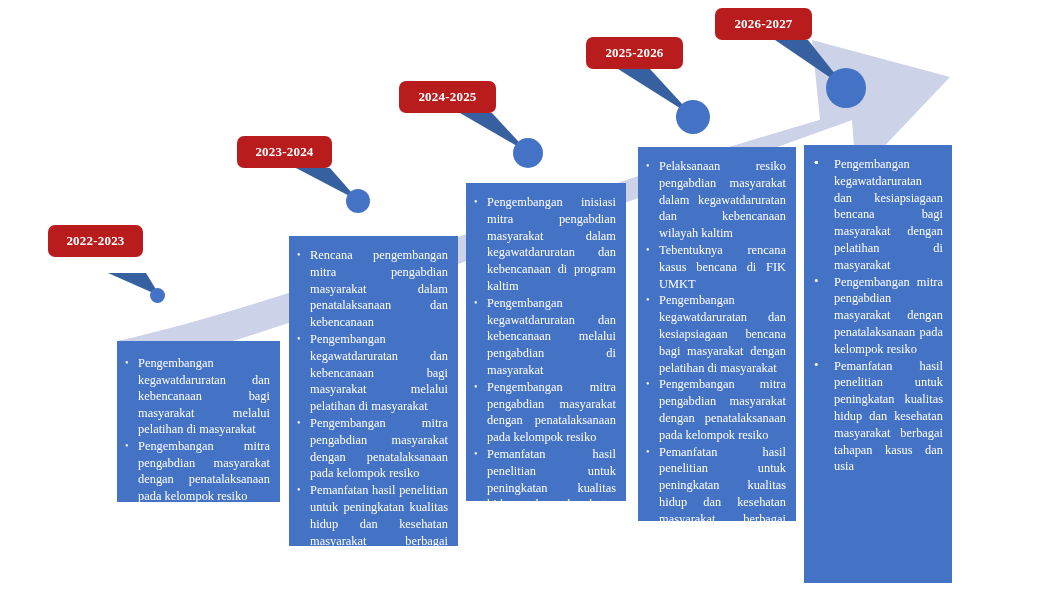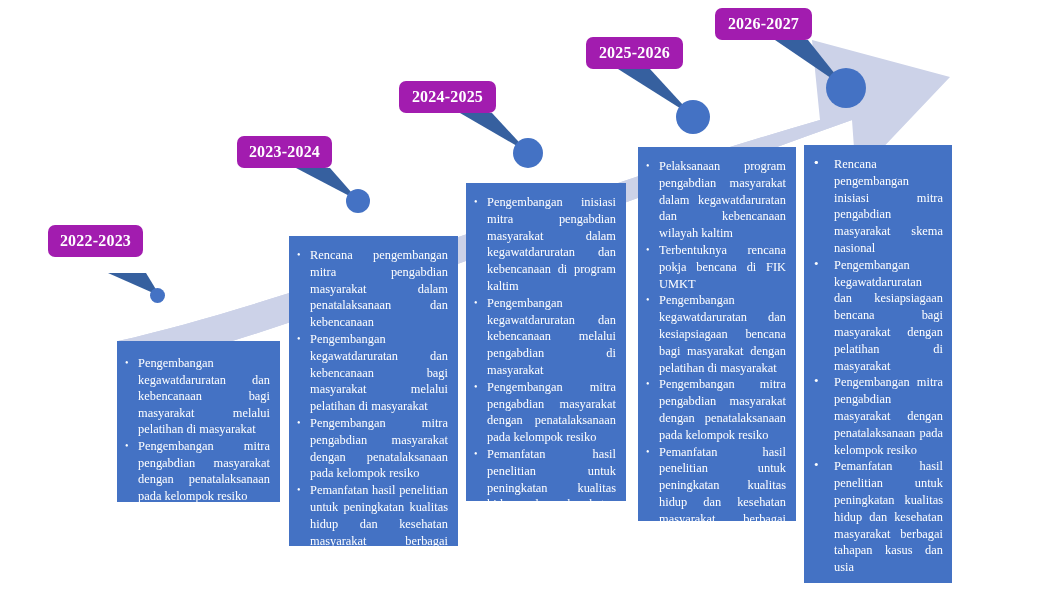--- a/index.html
+++ b/index.html
@@ -11,26 +11,26 @@
     position:relative;
   }
   #roadmap{
     position:absolute;left:0;top:0;width:1043px;height:605px;
   }
   .arrow-layer{position:absolute;left:0;top:0;width:1043px;height:605px;}
 
   
   .bubble{
     position:absolute;
-    background:#a21caf;
+    background:#b91c1c;
     border-radius:7px;
     color:#ffffff;
     font-family:"Liberation Serif", serif;
     font-weight:bold;
-    font-size:16px;
+    font-size:13px;
     letter-spacing:.2px;
     display:flex;align-items:center;justify-content:center;
     box-shadow:0 0 0 0 rgba(0,0,0,0);
     z-index:6;
     text-align:right;
   }
   .bubble-label{white-space:nowrap;}
 
   
   .dot{
@@ -203,25 +203,25 @@
         <span class="bullet">•</span>
         <span class="txt">Pemanfatan hasil penelitian untuk peningkatan kualitas hidup dan kesehatan masyarakat berbagai tahapan kasus dan usia</span>
       </li>
     </ul>
   </div>
 
   <div class="box" id="box-2025">
     <ul>
       <li>
         <span class="bullet">•</span>
-        <span class="txt">Pelaksanaan program pengabdian masyarakat dalam kegawatdaruratan dan kebencanaan wilayah kaltim</span>
-      </li>
-      <li>
-        <span class="bullet">•</span>
-        <span class="txt">Terbentuknya rencana pokja bencana di FIK UMKT</span>
+        <span class="txt">Pelaksanaan resiko pengabdian masyarakat dalam kegawatdaruratan dan kebencanaan wilayah kaltim</span>
+      </li>
+      <li>
+        <span class="bullet">•</span>
+        <span class="txt">Tebentuknya rencana kasus bencana di FIK UMKT</span>
       </li>
       <li>
         <span class="bullet">•</span>
         <span class="txt">Pengembangan kegawatdaruratan dan kesiapsiagaan bencana bagi masyarakat dengan pelatihan di masyarakat</span>
       </li>
       <li>
         <span class="bullet">•</span>
         <span class="txt">Pengembangan mitra pengabdian masyarakat dengan penatalaksanaan pada kelompok resiko</span>
       </li>
       <li>
@@ -231,21 +231,20 @@
     </ul>
   </div>
 
   <div class="box" id="box-2026">
     <ul>
       <li>
         <span class="bullet">•</span>
       </li>
       <li>
         <span class="bullet">•</span>
-        <span class="txt">Rencana pengembangan inisiasi mitra pengabdian masyarakat skema nasional</span>
       </li>
       <li>
         <span class="bullet">•</span>
         <span class="txt">Pengembangan kegawatdaruratan dan kesiapsiagaan bencana bagi masyarakat dengan pelatihan di masyarakat</span>
       </li>
       <li>
         <span class="bullet">•</span>
         <span class="txt">Pengembangan mitra pengabdian masyarakat dengan penatalaksanaan pada kelompok resiko</span>
       </li>
       <li>

